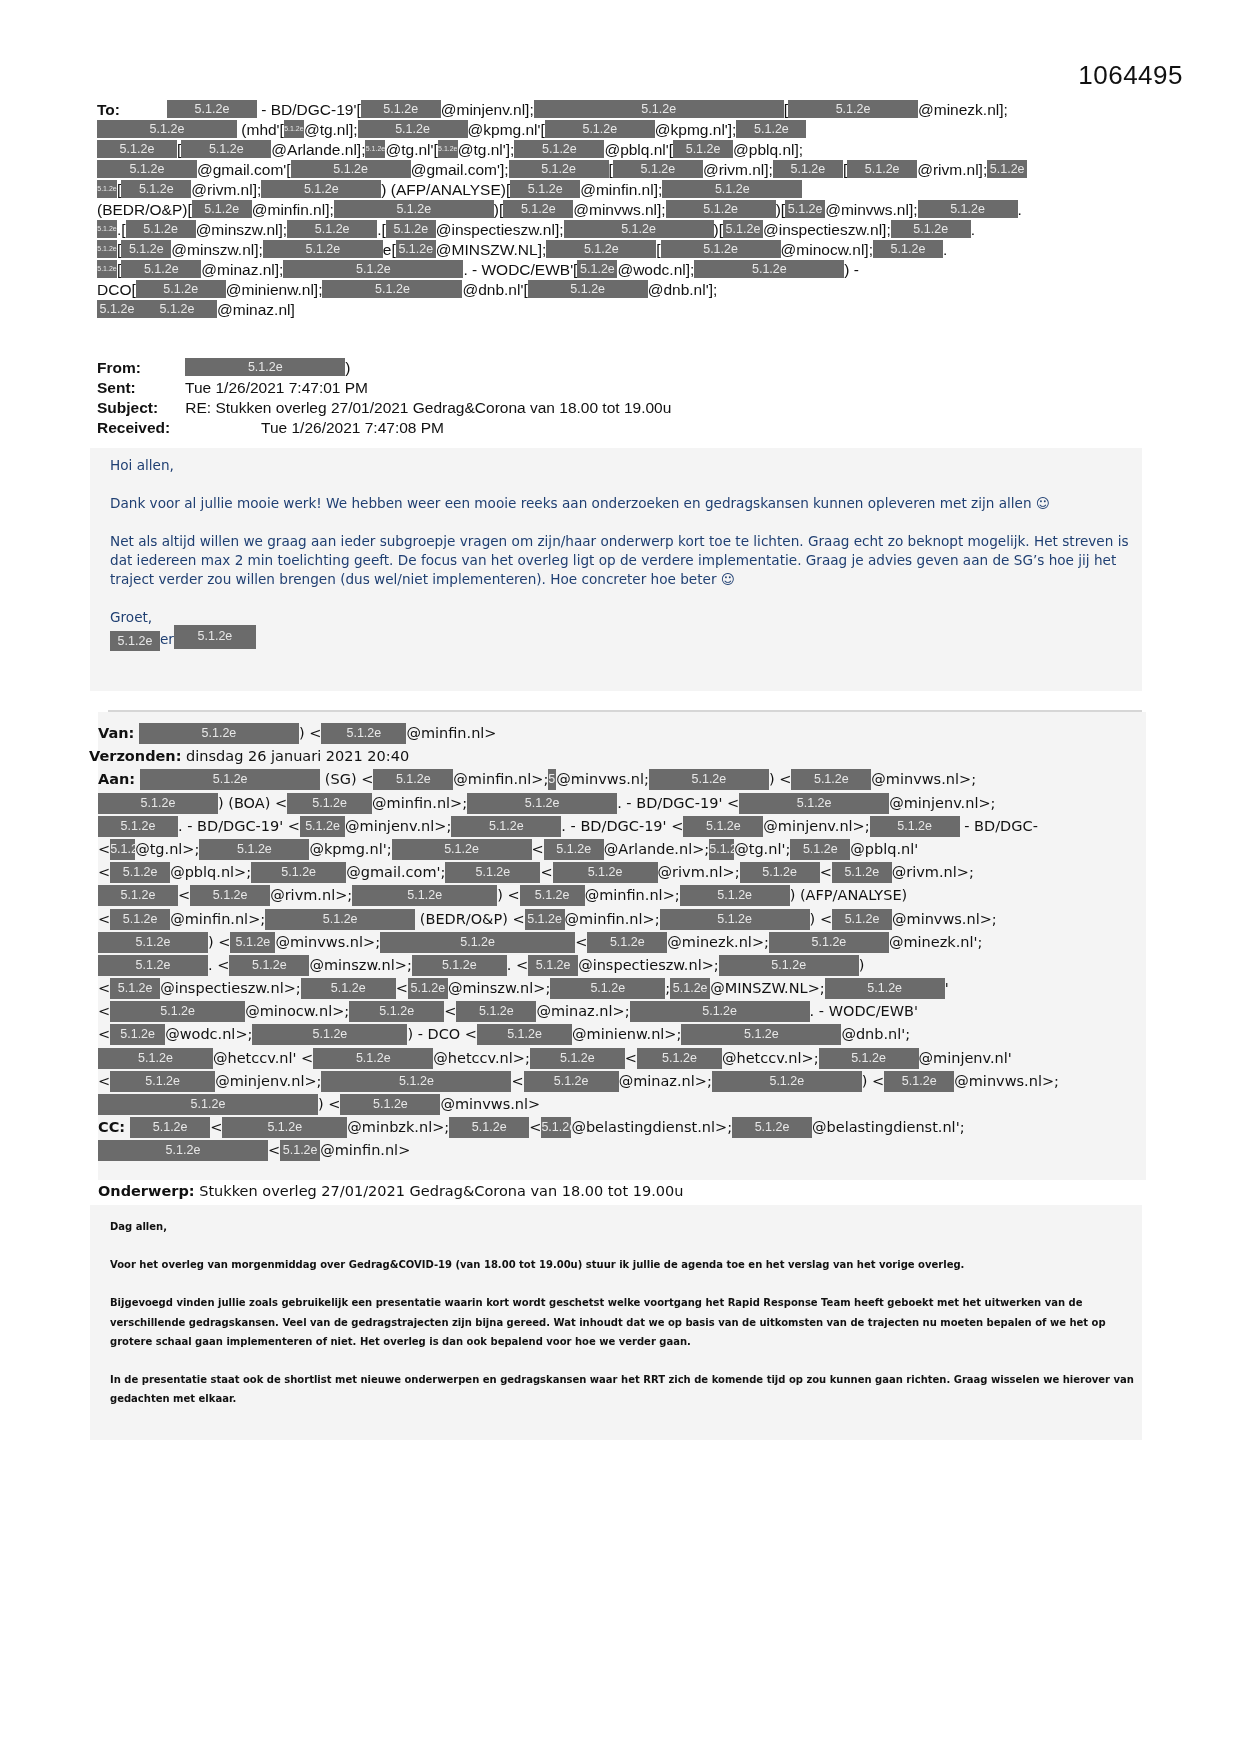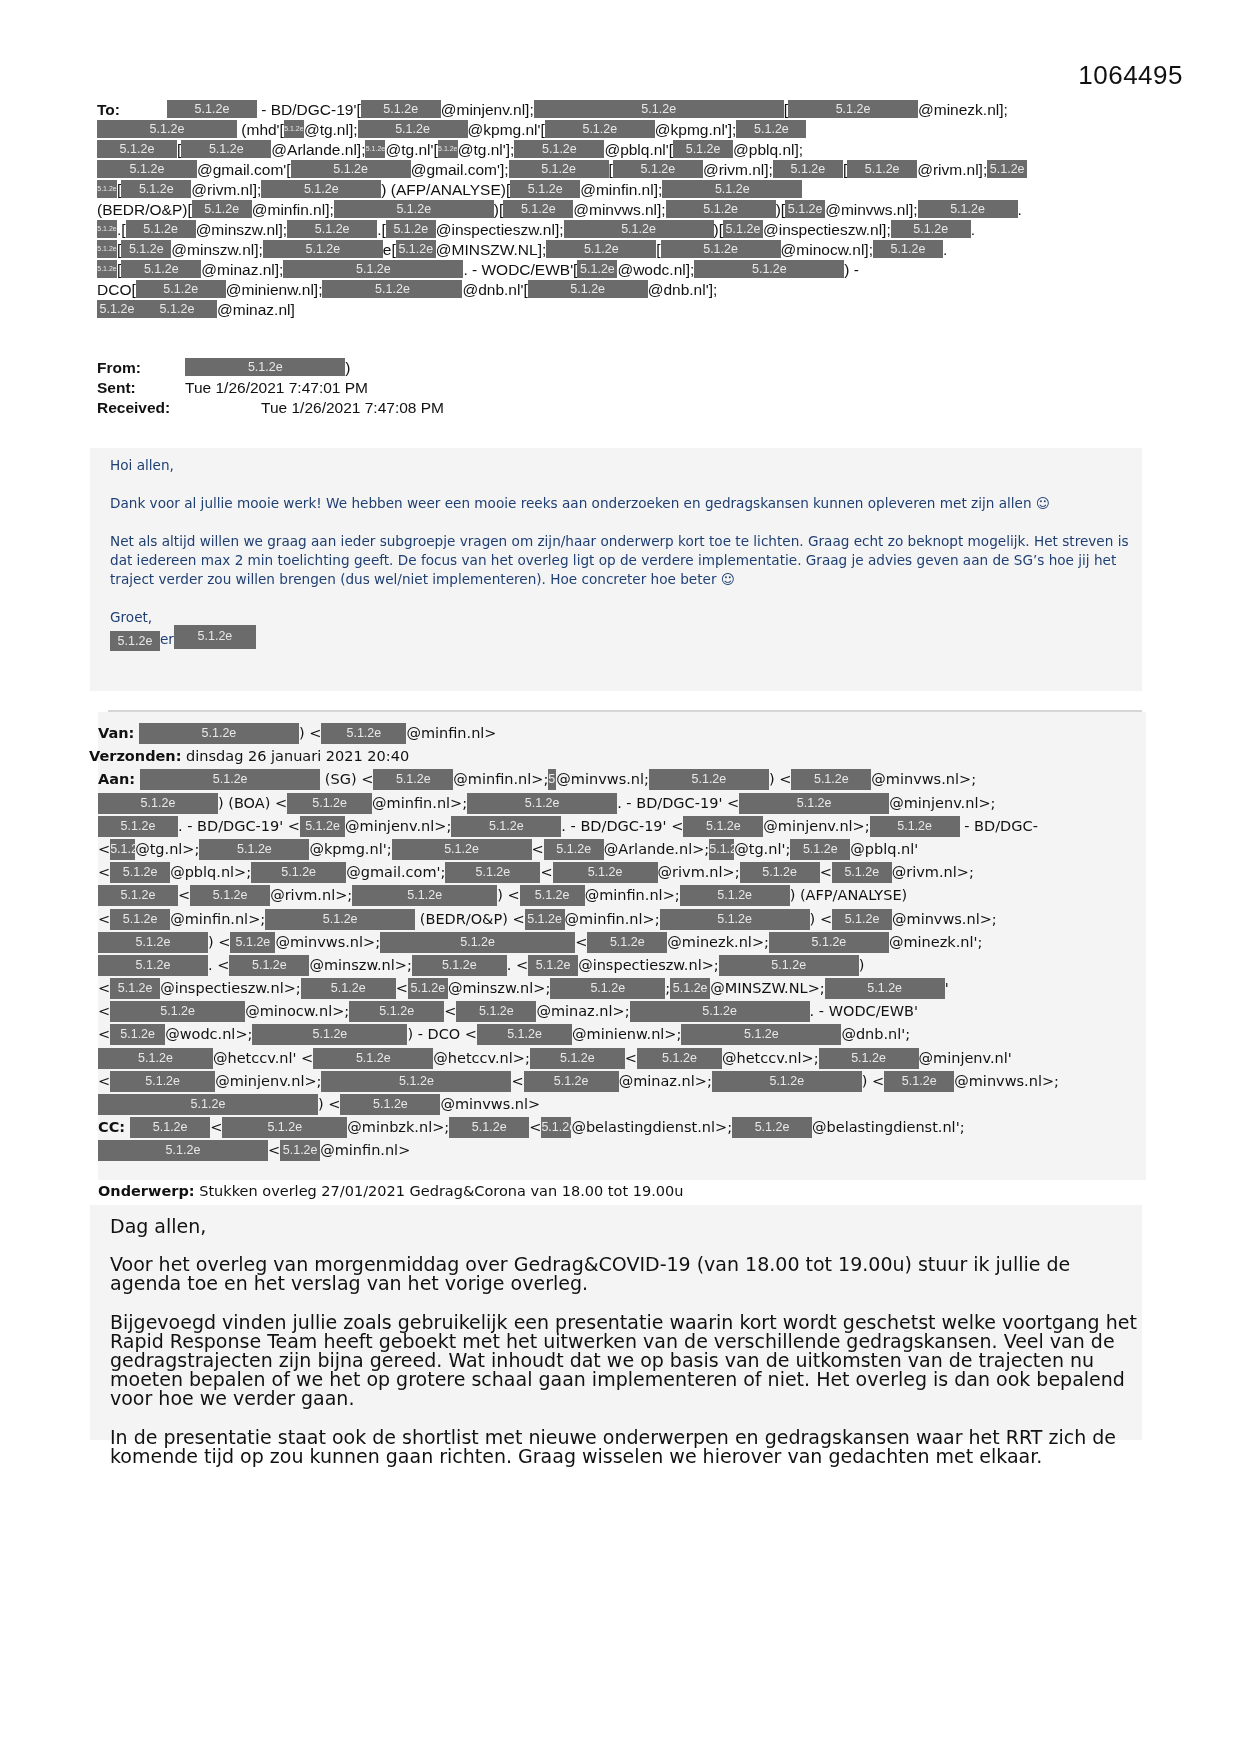--- a/index.html
+++ b/index.html
@@ -28,21 +28,21 @@
   
   .hdr2 { position:absolute; left:98px; top:712px; width:1048px; height:468px; background:#f4f4f4; font-family:"DejaVu Sans", sans-serif; font-size:14.5px; line-height:23.2px; }
   .hdr2 .line { white-space:nowrap; height:23.2px; position:relative; }
   .hdr2 .r { height:21px; line-height:21px; margin-top:1px; font-size:12.5px; }
   .hdr2 .lbl { font-weight:bold; }
   .hdr2 .lbl.out { margin-left:-9px; }
   .subj2 { position:absolute; left:98px; top:1180px; font-family:"DejaVu Sans", sans-serif; font-size:14.5px; line-height:22px; white-space:nowrap; }
   .subj2 .lbl { font-weight:bold; }
 
   .body2 { position:absolute; left:90px; top:1205px; width:1052px; height:235px; background:#f4f4f4; }
-  .body2 .inner { position:absolute; left:20px; top:12px; width:1030px; font-family:"DejaVu Sans", sans-serif; font-size:19px; line-height:19.2px; color:#111; }
+  .body2 .inner { position:absolute; left:20px; top:12px; width:1030px; font-family:"DejaVu Sans", sans-serif; font-size:10px; line-height:19.2px; color:#111;font-weight:bold; }
   .body2 p { margin:0 0 19px 0; }
 </style>
 </head>
 <body>
 
 <div class="docnum">1064495</div>
 
 <div class="hdr1">
   <div id="to-lines">
       <div class="line"><span class="lbl" style="width: 70px;">To: </span><span class="r" style="width: 90px;">5.1.2e</span><span> - BD/DGC-19'[</span><span class="r" style="width: 80px;">5.1.2e</span><span>@minjenv.nl];</span><span class="r" style="width: 250px;">5.1.2e</span><span>[</span><span class="r" style="width: 130px;">5.1.2e</span><span>@minezk.nl];</span></div>
@@ -60,20 +60,24 @@
 </div>
 
 <div class="meta">
   <div class="row">
     <span class="lbl">From:</span>
     <span class="r" style="width:160px">5.1.2e</span><span>)</span>
   </div>
   <div class="row">
     <span class="lbl">Sent:</span>
     <span>Tue 1/26/2021 7:47:01 PM</span>
+  </div>
+  <div class="row">
+    <span class="lbl">Subject:</span>
+    <span>RE: Stukken overleg 27/01/2021 Gedrag&amp;Corona van 18.00 tot 19.00u</span>
   </div>
   <div class="row">
     <span class="lbl" style="width:160px">Received:</span>
     <span>Tue 1/26/2021 7:47:08 PM</span>
   </div>
 </div>
 
 <div class="body1">
   <div class="inner">
     <p>Hoi allen,</p>

